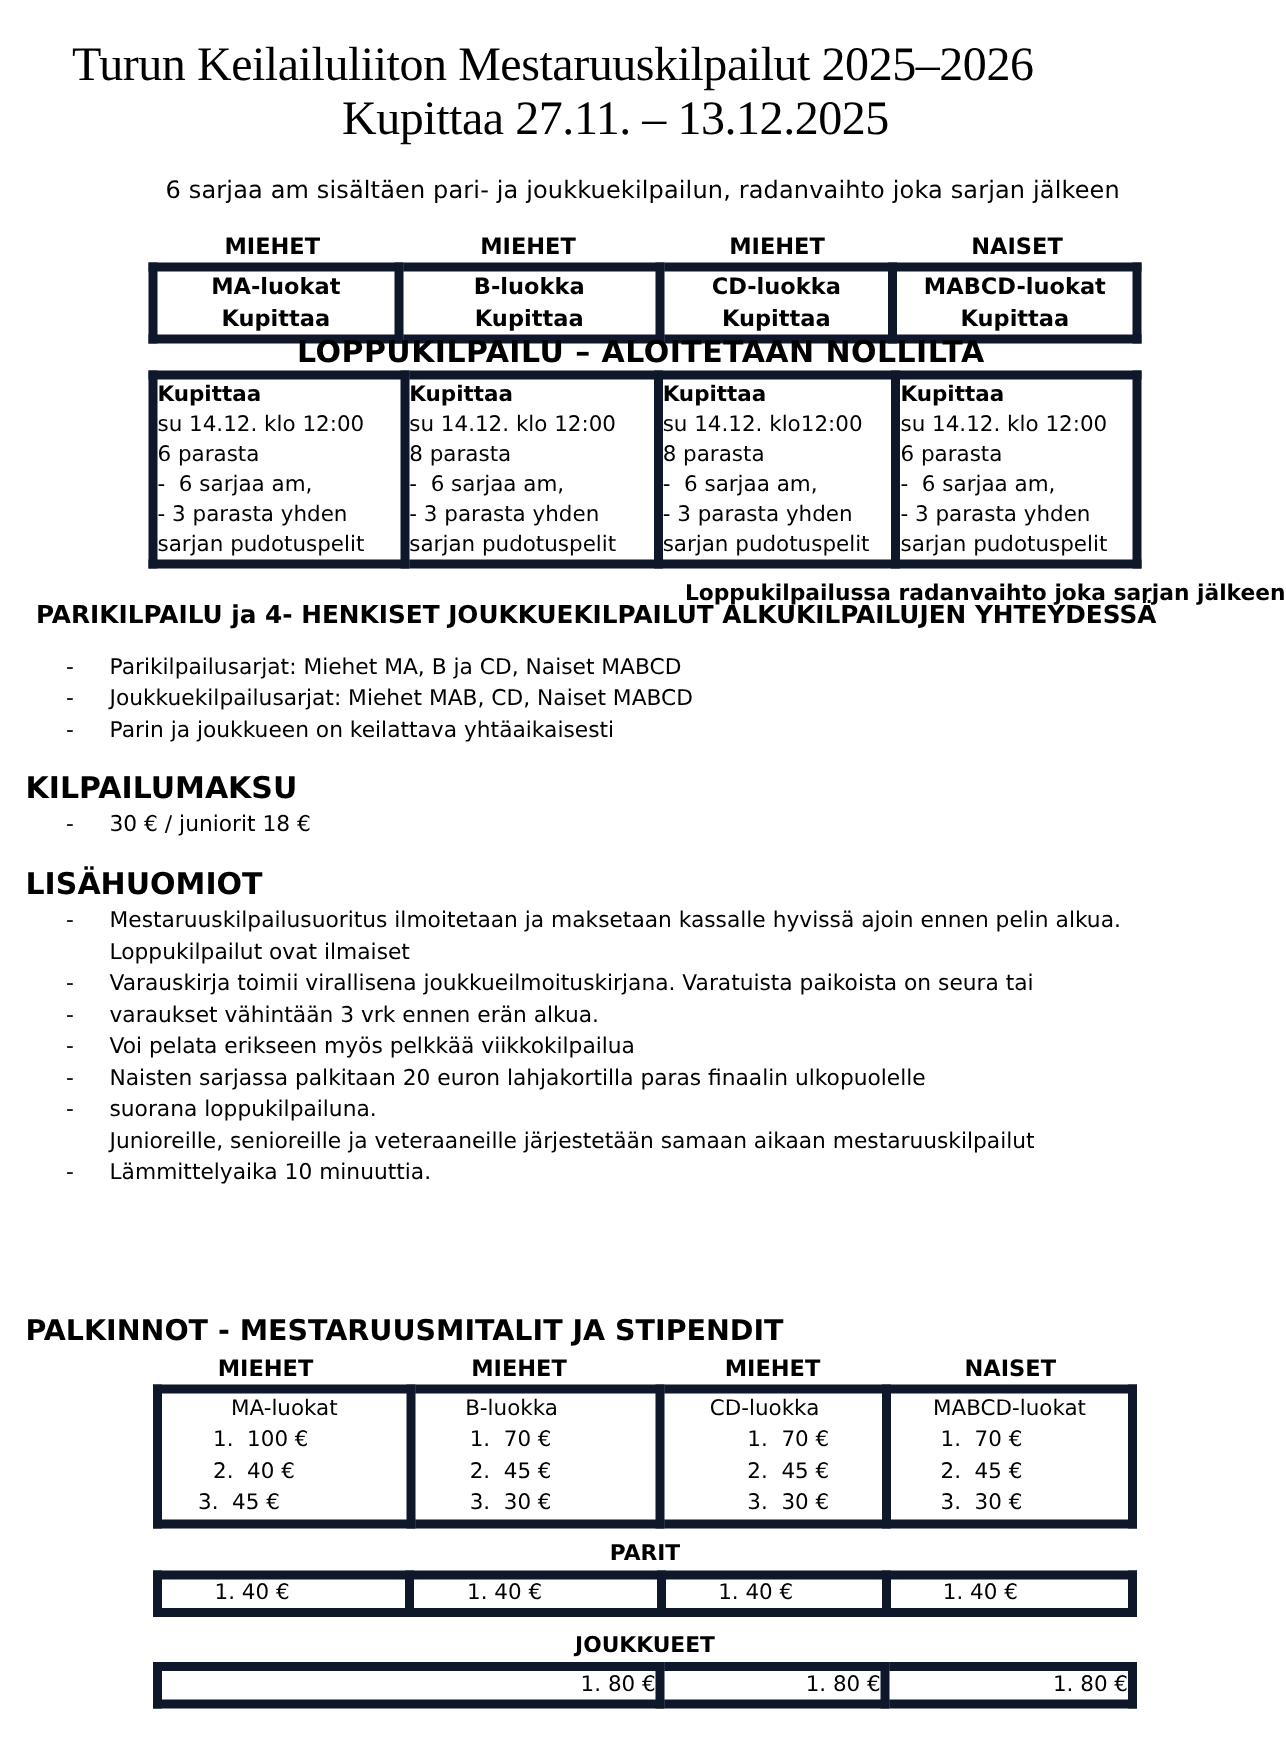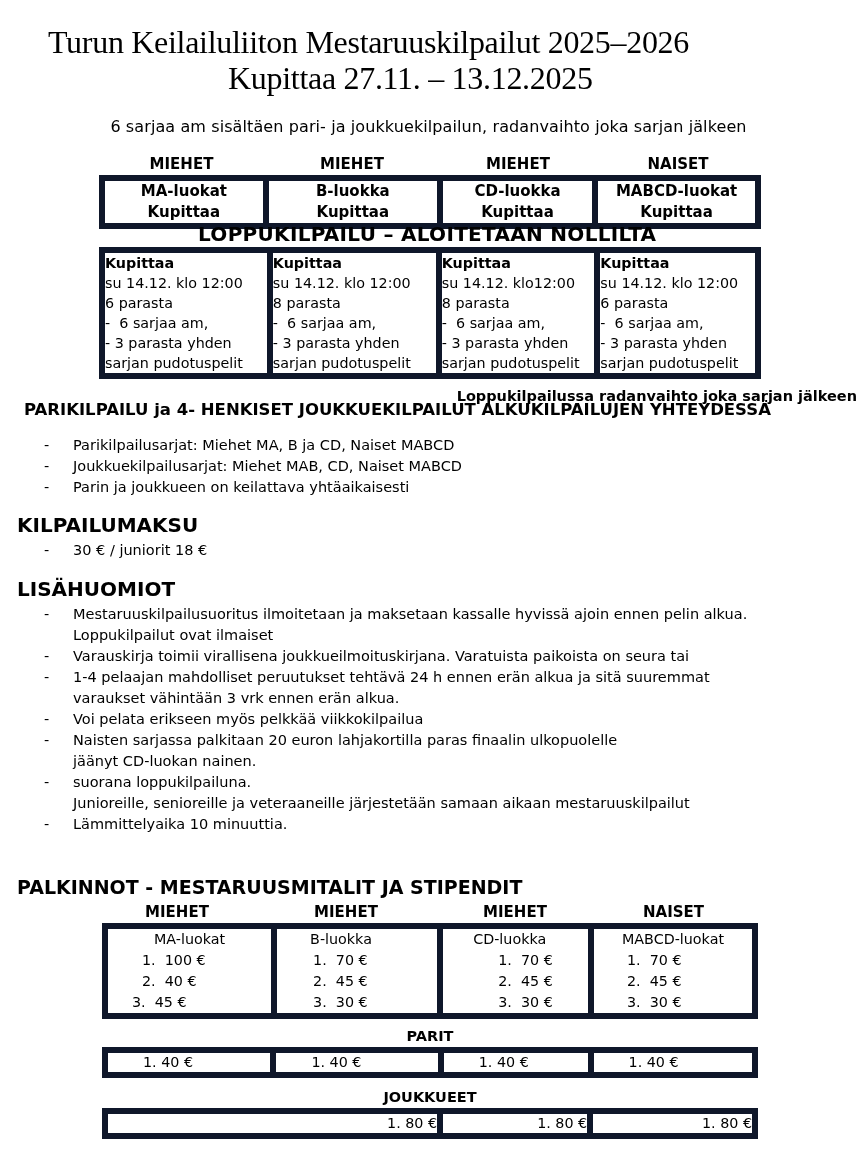--- a/index.html
+++ b/index.html
@@ -124,31 +124,29 @@
       <span class="dash-mark">-</span>
       <div>Mestaruuskilpailusuoritus ilmoitetaan ja maksetaan kassalle hyvissä ajoin ennen pelin alkua.</div>
       <div>Loppukilpailut ovat ilmaiset</div>
     </li>
   <li>
       <span class="dash-mark">-</span>
       <div>Varauskirja toimii virallisena joukkueilmoituskirjana. Varatuista paikoista on seura tai</div>
     </li>
   <li>
       <span class="dash-mark">-</span>
-      <div>1-4 pelaajan mahdolliset peruutukset tehtävä 24 h ennen erän alkua ja sitä suuremmat</div>
       <div>varaukset vähintään 3 vrk ennen erän alkua.</div>
     </li>
   <li>
       <span class="dash-mark">-</span>
       <div>Voi pelata erikseen myös pelkkää viikkokilpailua</div>
     </li>
   <li>
       <span class="dash-mark">-</span>
       <div>Naisten sarjassa palkitaan 20 euron lahjakortilla paras finaalin ulkopuolelle</div>
-      <div>jäänyt CD-luokan nainen.</div>
     </li>
   <li>
       <span class="dash-mark">-</span>
       <div>suorana loppukilpailuna.</div>
       <div>Junioreille, senioreille ja veteraaneille järjestetään samaan aikaan mestaruuskilpailut</div>
     </li>
   <li>
       <span class="dash-mark">-</span>
       <div>Lämmittelyaika 10 minuuttia.</div>
     </li>

